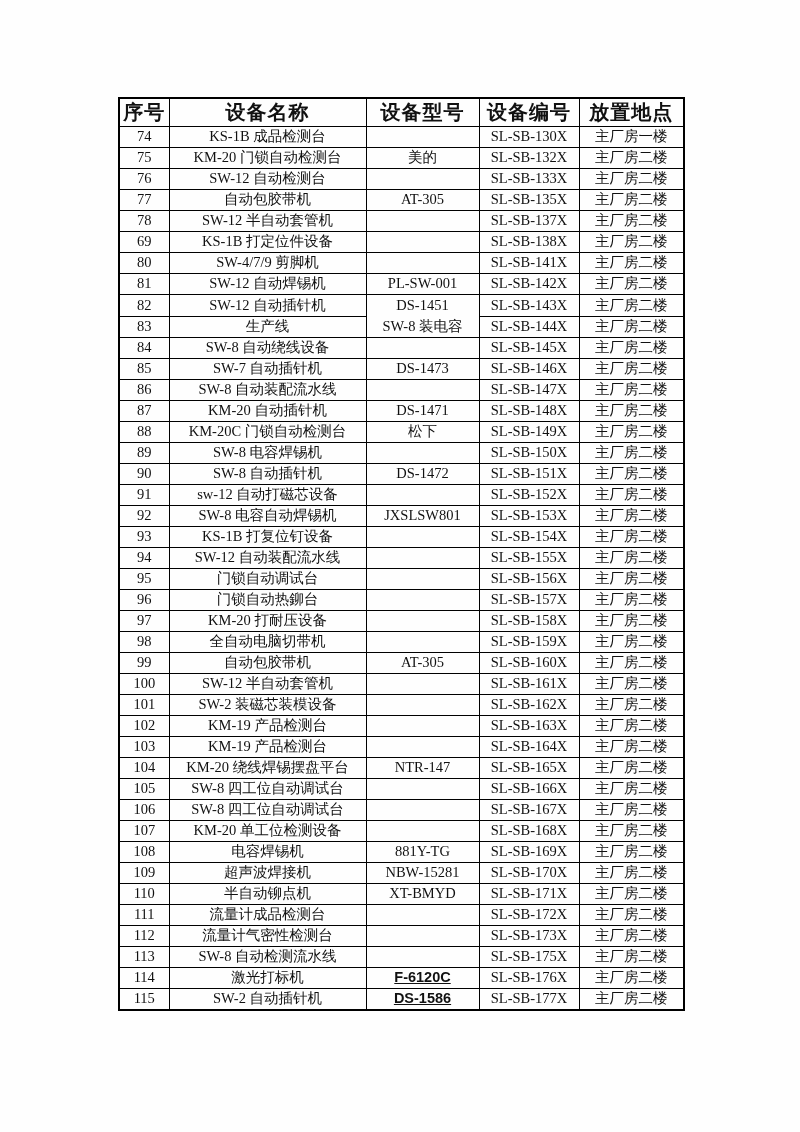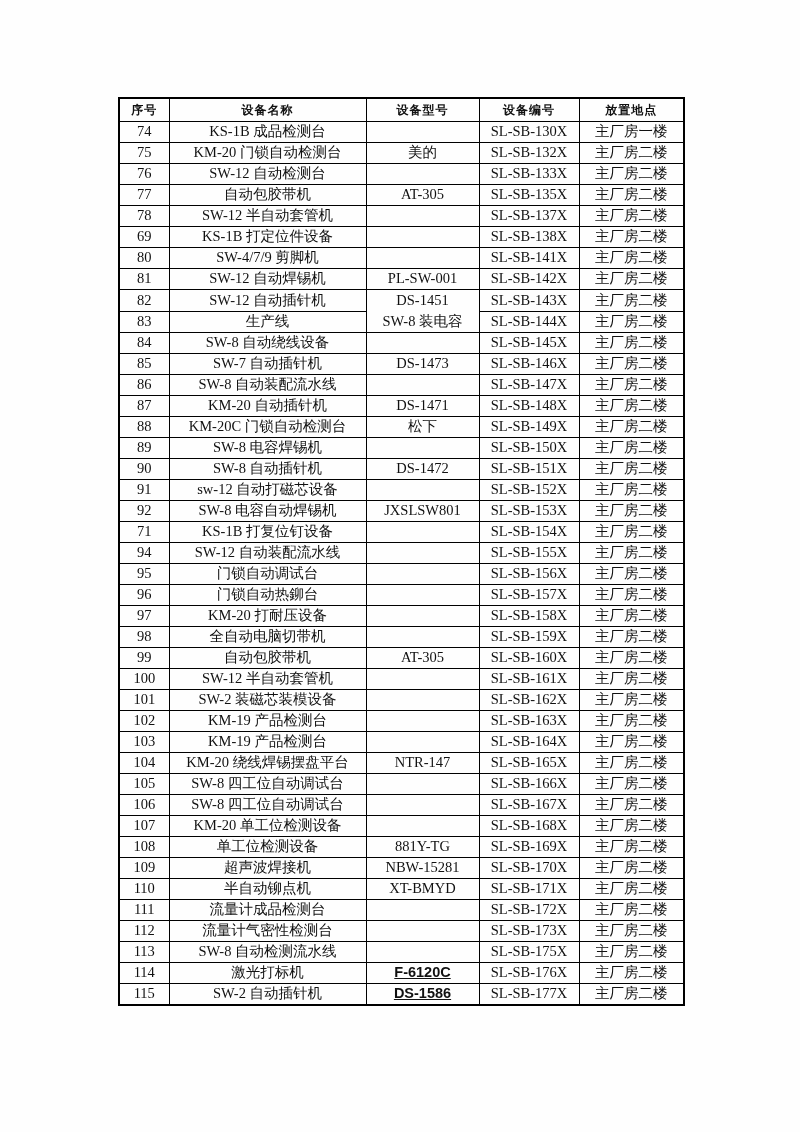--- a/index.html
+++ b/index.html
@@ -29,21 +29,21 @@
   #equipment-table td {
     border: 1px solid #000000;
     text-align: center;
     vertical-align: middle;
     padding: 0 2px;
     overflow: hidden;
     white-space: nowrap;
   }
   #equipment-table th {
     height: 22px;
-    font-size: 12px;
+    font-size: 20px;
     font-weight: bold;
     letter-spacing: 1px;
   }
   #equipment-table td {
     height: 20px;
     font-size: 14.5px;
     line-height: 1.05;
   }
   td.model-bold {
     font-family: "Liberation Sans", "DejaVu Sans", sans-serif;
@@ -215,21 +215,21 @@
           <td>主厂房二楼</td>
         </tr>
         <tr>
           <td>92</td>
           <td>SW-8 电容自动焊锡机</td>
           <td>JXSLSW801</td>
           <td>SL-SB-153X</td>
           <td>主厂房二楼</td>
         </tr>
         <tr>
-          <td>71</td>
+          <td>93</td>
           <td>KS-1B 打复位钉设备</td>
           <td></td>
           <td>SL-SB-154X</td>
           <td>主厂房二楼</td>
         </tr>
         <tr>
           <td>94</td>
           <td>SW-12 自动装配流水线</td>
           <td></td>
           <td>SL-SB-155X</td>
@@ -321,21 +321,21 @@
         </tr>
         <tr>
           <td>107</td>
           <td>KM-20 单工位检测设备</td>
           <td></td>
           <td>SL-SB-168X</td>
           <td>主厂房二楼</td>
         </tr>
         <tr>
           <td>108</td>
-          <td>单工位检测设备</td>
+          <td>电容焊锡机</td>
           <td>881Y-TG</td>
           <td>SL-SB-169X</td>
           <td>主厂房二楼</td>
         </tr>
         <tr>
           <td>109</td>
           <td>超声波焊接机</td>
           <td>NBW-15281</td>
           <td>SL-SB-170X</td>
           <td>主厂房二楼</td>

